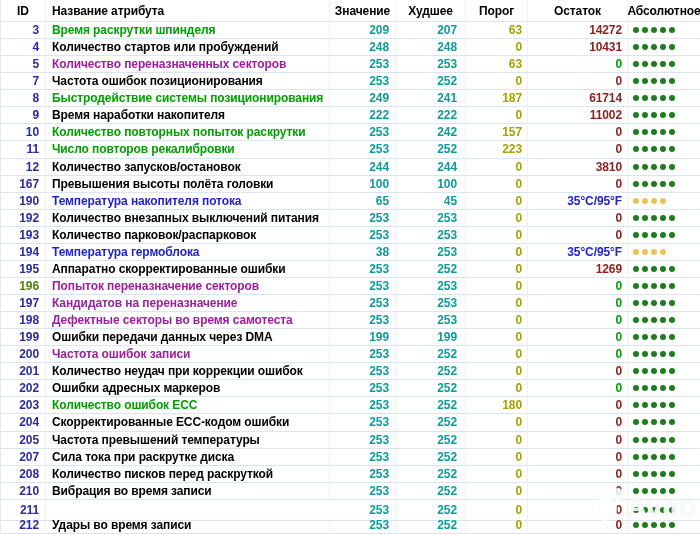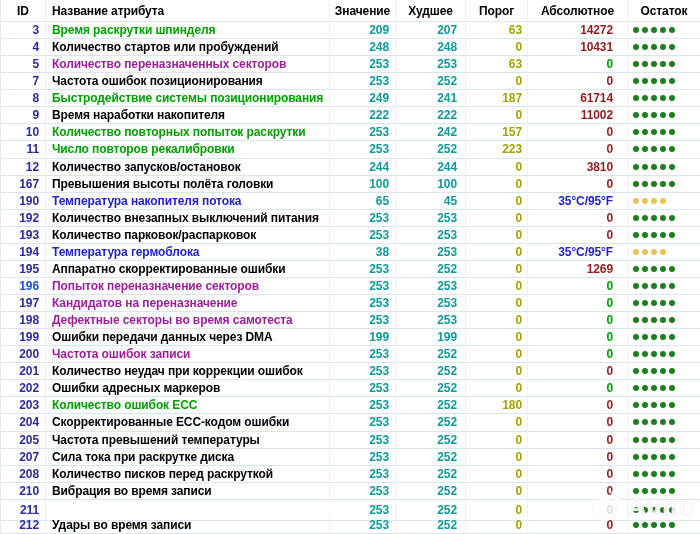--- a/index.html
+++ b/index.html
@@ -20,21 +20,21 @@
     border-bottom:1px solid #d9e6f2;border-right:1px solid #eef2f7;
     letter-spacing:-0.1px;
   }
   .cell:nth-child(7){border-right:none;}
   
   .row .cell:nth-child(1){justify-content:flex-end;padding-right:6px;}
   .row .cell:nth-child(2){padding-left:6px;}
   .row .cell:nth-child(3){justify-content:flex-end;padding-right:6px;}
   .row .cell:nth-child(4){justify-content:flex-end;padding-right:8px;}
   .row .cell:nth-child(5){justify-content:flex-end;padding-right:5px;}
-  .row .cell:nth-child(6){justify-content:flex-end;padding-right:14px;}
+  .row .cell:nth-child(6){justify-content:flex-end;padding-right:5px;}
   .row .cell:nth-child(7){padding-left:5px;}
   
   .hrow .cell{justify-content:center;color:#000;font-size:12px;}
   .hrow .cell:nth-child(2){justify-content:flex-start;padding-left:6px;}
   .dots{display:flex;align-items:center;}
   .dot{width:6px;height:6px;border-radius:50%;margin-right:3px;flex:0 0 auto;}
   
   .wm{
     position:absolute;right:4px;bottom:12px;display:flex;align-items:flex-end;
     pointer-events:none;color:rgba(255,255,255,0.82);
@@ -50,22 +50,22 @@
 </head>
 <body>
 
 <div id="app">
   <div class="hrow">
     <div class="cell">ID</div>
     <div class="cell">Название атрибута</div>
     <div class="cell">Значение</div>
     <div class="cell">Худшее</div>
     <div class="cell">Порог</div>
+    <div class="cell">Остаток</div>
     <div class="cell">Абсолютное</div>
-    <div class="cell">Остаток</div>
   </div>
   <div id="rows-container">
       <div class="row">
         <div class="cell" style="color: rgb(43, 43, 156);">3</div>
         <div class="cell" style="color: rgb(0, 160, 0);">Время раскрутки шпинделя</div>
         <div class="cell" style="color: rgb(15, 154, 154);">209</div>
         <div class="cell" style="color: rgb(15, 154, 154);">207</div>
         <div class="cell" style="color: rgb(163, 163, 0);">63</div>
         <div class="cell" style="color: rgb(143, 29, 29);">14272</div>
         <div class="cell">
@@ -308,21 +308,21 @@
           <div class="dots">
             <span class="dot" style="background: rgb(30, 125, 30);"></span>
             <span class="dot" style="background: rgb(30, 125, 30);"></span>
             <span class="dot" style="background: rgb(30, 125, 30);"></span>
             <span class="dot" style="background: rgb(30, 125, 30);"></span>
             <span class="dot" style="background: rgb(30, 125, 30);"></span>
           </div>
         </div>
       </div>
       <div class="row">
-        <div class="cell" style="color: #1d4ed8;">196</div>
+        <div class="cell" style="color: #4d7c0f;">196</div>
         <div class="cell" style="color: rgb(155, 31, 155);">Попыток переназначение секторов</div>
         <div class="cell" style="color: rgb(15, 154, 154);">253</div>
         <div class="cell" style="color: rgb(15, 154, 154);">253</div>
         <div class="cell" style="color: rgb(163, 163, 0);">0</div>
         <div class="cell" style="color: rgb(0, 160, 0);">0</div>
         <div class="cell">
           <div class="dots">
             <span class="dot" style="background: rgb(30, 125, 30);"></span>
             <span class="dot" style="background: rgb(30, 125, 30);"></span>
             <span class="dot" style="background: rgb(30, 125, 30);"></span>

